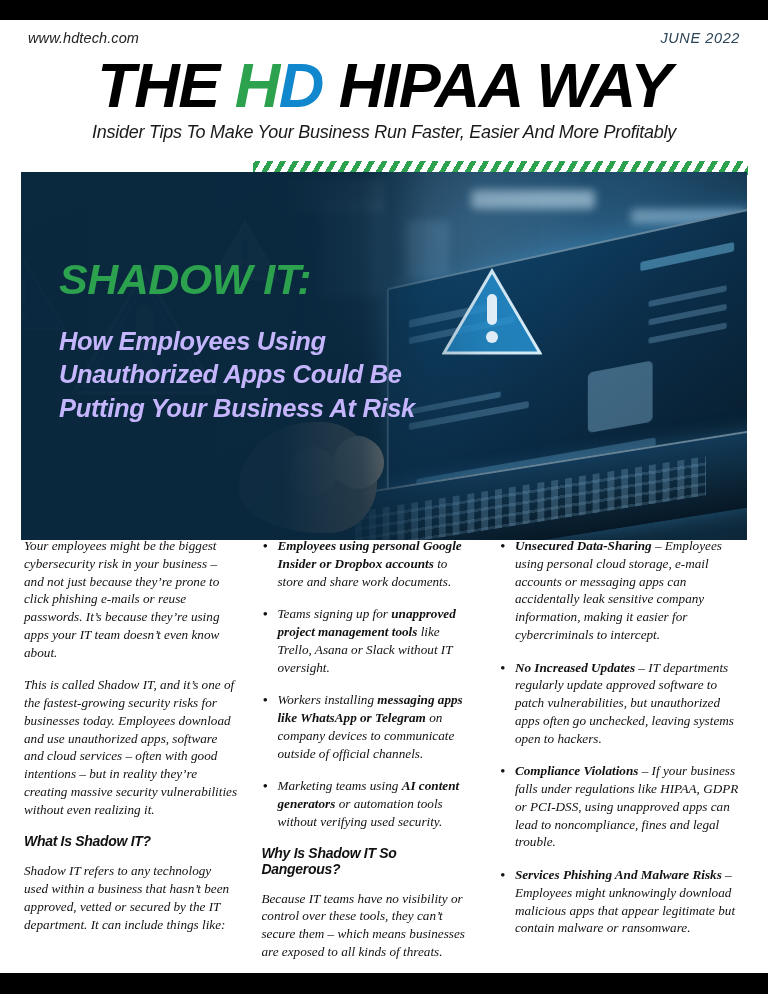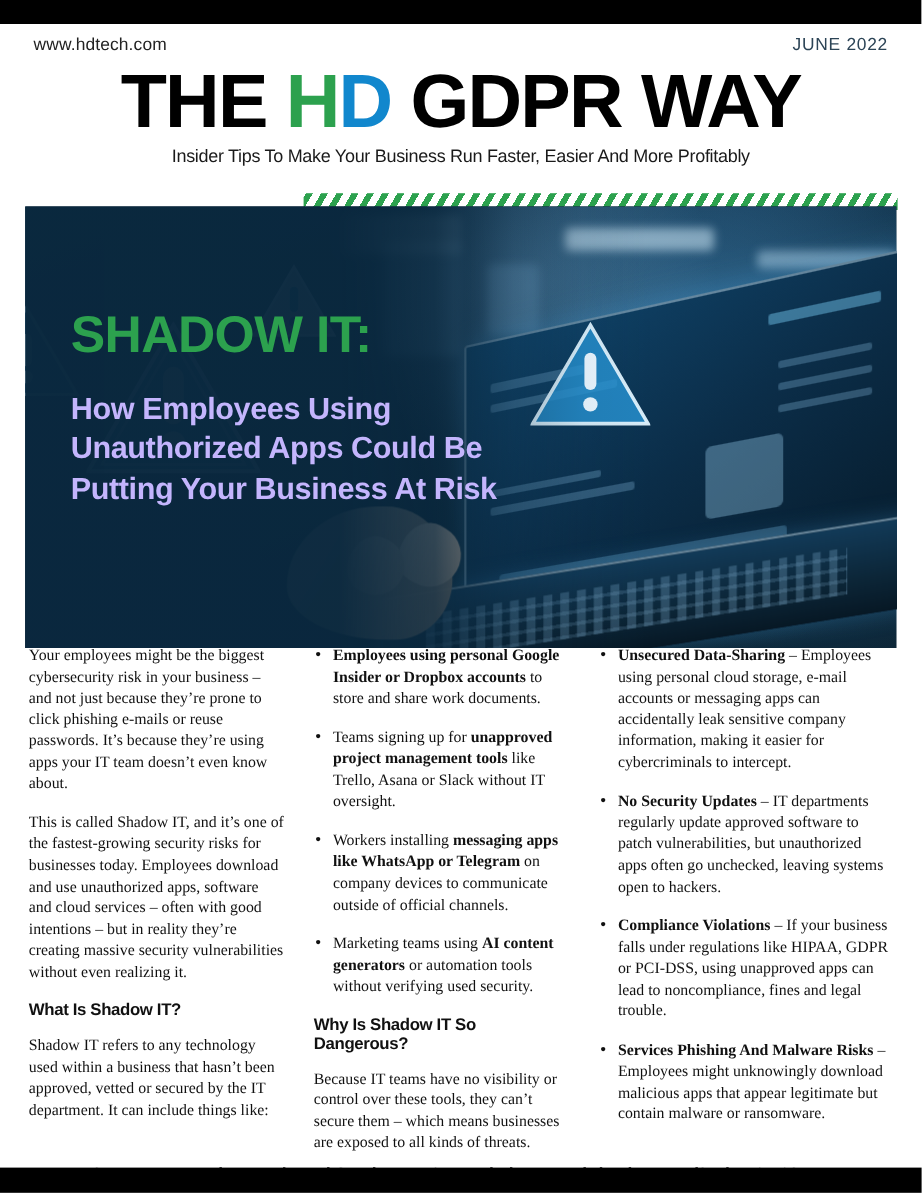--- a/index.html
+++ b/index.html
@@ -10,20 +10,21 @@
     background: #ffffff;
     font-family: "Liberation Sans", sans-serif;
     overflow: hidden;
   }
 
   .page {
     position: relative;
     width: 768px;
     height: 764px;
     background: #ffffff;
+    font-style: italic;
   }
 
   
   .bar-top {
     position: absolute; left: 0; top: 0;
     width: 768px; height: 20px;
     background: #000000;
   }
   .bar-bottom {
     position: absolute; left: 0; top: 973px;
@@ -65,21 +66,21 @@
     margin-top: 7px;
     color: #000000;
     font-family: "Liberation Sans", sans-serif;
     white-space: nowrap;
   }
   .mast-title .hd-h { color: #2CA14E; }
   .mast-title .hd-d { color: #1187CD; }
 
   .mast-sub {
     text-align: center;
-    font-size: 15px;
+    font-size: 18px;
     color: #1a1a1a;
     margin-top: 5px;
     letter-spacing: -0.25px;
     font-family: "Liberation Sans", sans-serif;
     white-space: nowrap;
   }
 
   
   .hero-wrap {
     position: absolute;
@@ -313,21 +314,21 @@
 
   <div class="bar-top"></div>
 
   <div class="masthead">
     <div class="mast-line">
       <span class="mast-site">www.hdtech.com</span>
       <span class="mast-date">JUNE 2022</span>
     </div>
 
     <div class="mast-title">
-      <span>THE </span><span class="hd-h">H</span><span class="hd-d">D</span><span> GDPR WAY</span>
+      <span>THE </span><span class="hd-h">H</span><span class="hd-d">D</span><span> HIPAA WAY</span>
     </div>
 
     <div class="mast-sub">Insider Tips To Make Your Business Run Faster, Easier And More Profitably</div>
   </div>
 
   <div class="hero-wrap">
 
     <div class="hero-stripe"></div>
 
     <div class="hero">
@@ -419,21 +420,21 @@
         <li><span>Workers installing </span><b>messaging apps like WhatsApp or Telegram</b><span> on company devices to communicate outside of official channels.</span></li>
         <li><span>Marketing teams using </span><b>AI content generators</b><span> or automation tools without verifying used security.</span></li>
       </ul>
       <h3 class="sub-head">Why Is Shadow IT So Dangerous?</h3>
       <p class="para">Because IT teams have no visibility or control over these tools, they can’t secure them – which means businesses are exposed to all kinds of threats.</p>
     </div>
 
     <div class="col col-3">
       <ul class="bullets">
         <li><span></span><b>Unsecured Data-Sharing</b><span> – Employees using personal cloud storage, e-mail accounts or messaging apps can accidentally leak sensitive company information, making it easier for cybercriminals to intercept.</span></li>
-        <li><span></span><b>No Security Updates</b><span> – IT departments regularly update approved software to patch vulnerabilities, but unauthorized apps often go unchecked, leaving systems open to hackers.</span></li>
+        <li><span></span><b>No Increased Updates</b><span> – IT departments regularly update approved software to patch vulnerabilities, but unauthorized apps often go unchecked, leaving systems open to hackers.</span></li>
         <li><span></span><b>Compliance Violations</b><span> – If your business falls under regulations like HIPAA, GDPR or PCI-DSS, using unapproved apps can lead to noncompliance, fines and legal trouble.</span></li>
         <li><span></span><b>Services Phishing And Malware Risks</b><span> – Employees might unknowingly download malicious apps that appear legitimate but contain malware or ransomware.</span></li>
       </ul>
 
     </div>
   </div>
 
   <div class="footer">Get More Free Tips, Tools and Services at Our Website: www.hdtech.com · (877) 540-1684 · 1</div>
 
   <div class="bar-bottom"></div>

